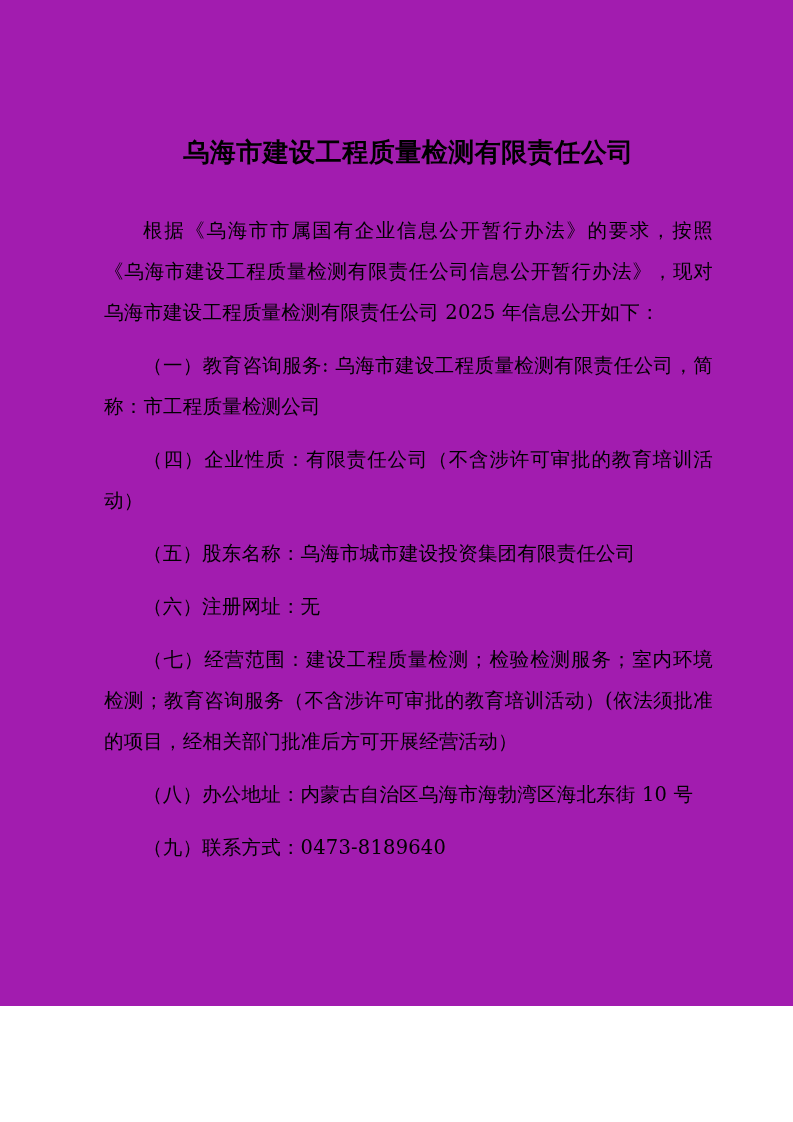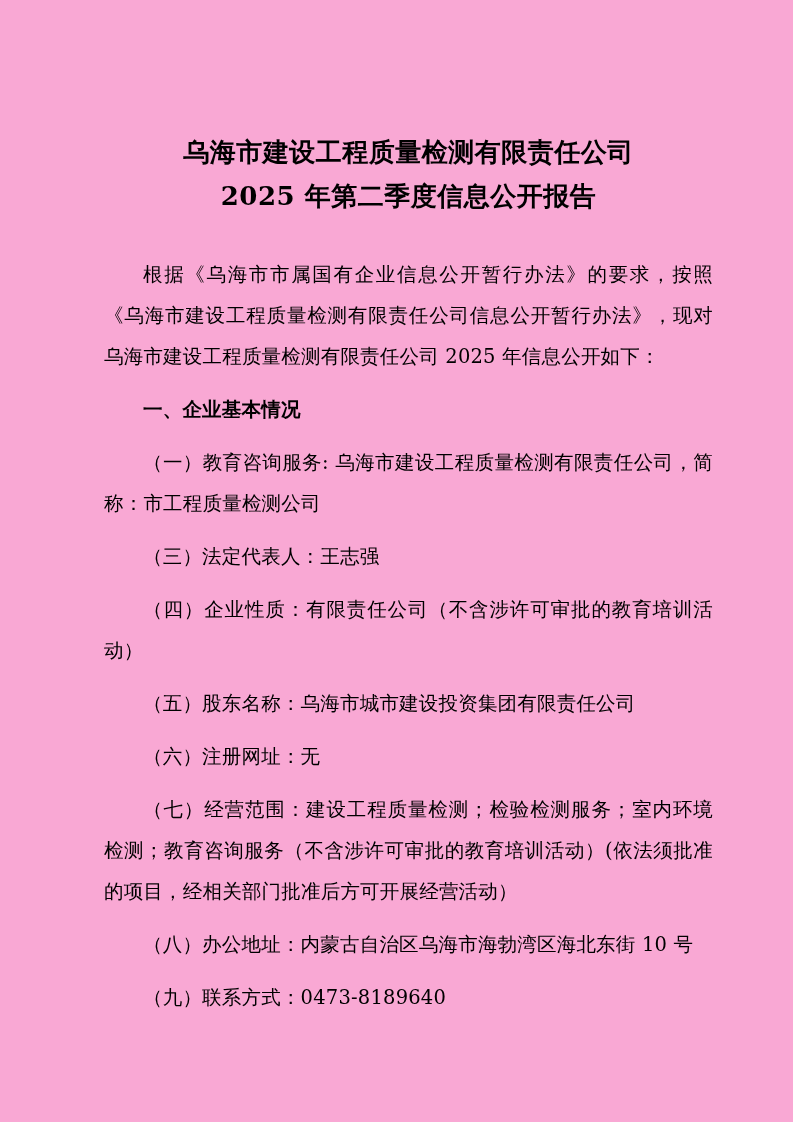--- a/index.html
+++ b/index.html
@@ -10,24 +10,24 @@
   body {
     width: 793px;
     height: 1122px;
     font-family: "DejaVu Serif", "Liberation Serif", serif;
     color: #000000;
     overflow: hidden;
   }
   .page {
     position: relative;
     width: 793px;
-    height: 1122px;
+    height: 1006px;
     box-sizing: border-box;
     padding: 130px 68px 40px 92px;
-    background: #f9a8d4;
+    background: #a21caf;
   }
   .doc-title {
     text-align: center;
     font-family: "DejaVu Serif", "Liberation Serif", serif;
     font-weight: bold;
     font-size: 26px;
     line-height: 44px;
     letter-spacing: 0.5px;
     margin: 0 0 0 0;
   }
@@ -54,28 +54,25 @@
     text-indent: 39px;
   }
 </style>
 </head>
 <body>
 
 <div class="page">
 
   <h1 class="doc-title">
     <span class="line">乌海市建设工程质量检测有限责任公司</span>
-    <span class="line">2025 年第二季度信息公开报告</span>
   </h1>
 
   <div class="body-block">
     <p class="para indent">根据《乌海市市属国有企业信息公开暂行办法》的要求，按照《乌海市建设工程质量检测有限责任公司信息公开暂行办法》，现对乌海市建设工程质量检测有限责任公司 2025 年信息公开如下：</p>
-    <p class="para heading">一、企业基本情况</p>
     <p class="para indent">（一）教育咨询服务: 乌海市建设工程质量检测有限责任公司，简称：市工程质量检测公司</p>
-    <p class="para indent">（三）法定代表人：王志强</p>
     <p class="para indent">（四）企业性质：有限责任公司（不含涉许可审批的教育培训活动）</p>
     <p class="para indent">（五）股东名称：乌海市城市建设投资集团有限责任公司</p>
     <p class="para indent">（六）注册网址：无</p>
     <p class="para indent">（七）经营范围：建设工程质量检测；检验检测服务；室内环境检测；教育咨询服务（不含涉许可审批的教育培训活动）(依法须批准的项目，经相关部门批准后方可开展经营活动）</p>
     <p class="para indent">（八）办公地址：内蒙古自治区乌海市海勃湾区海北东街 10 号</p>
     <p class="para indent">（九）联系方式：0473-8189640</p>
   </div>
 
 </div>
 

